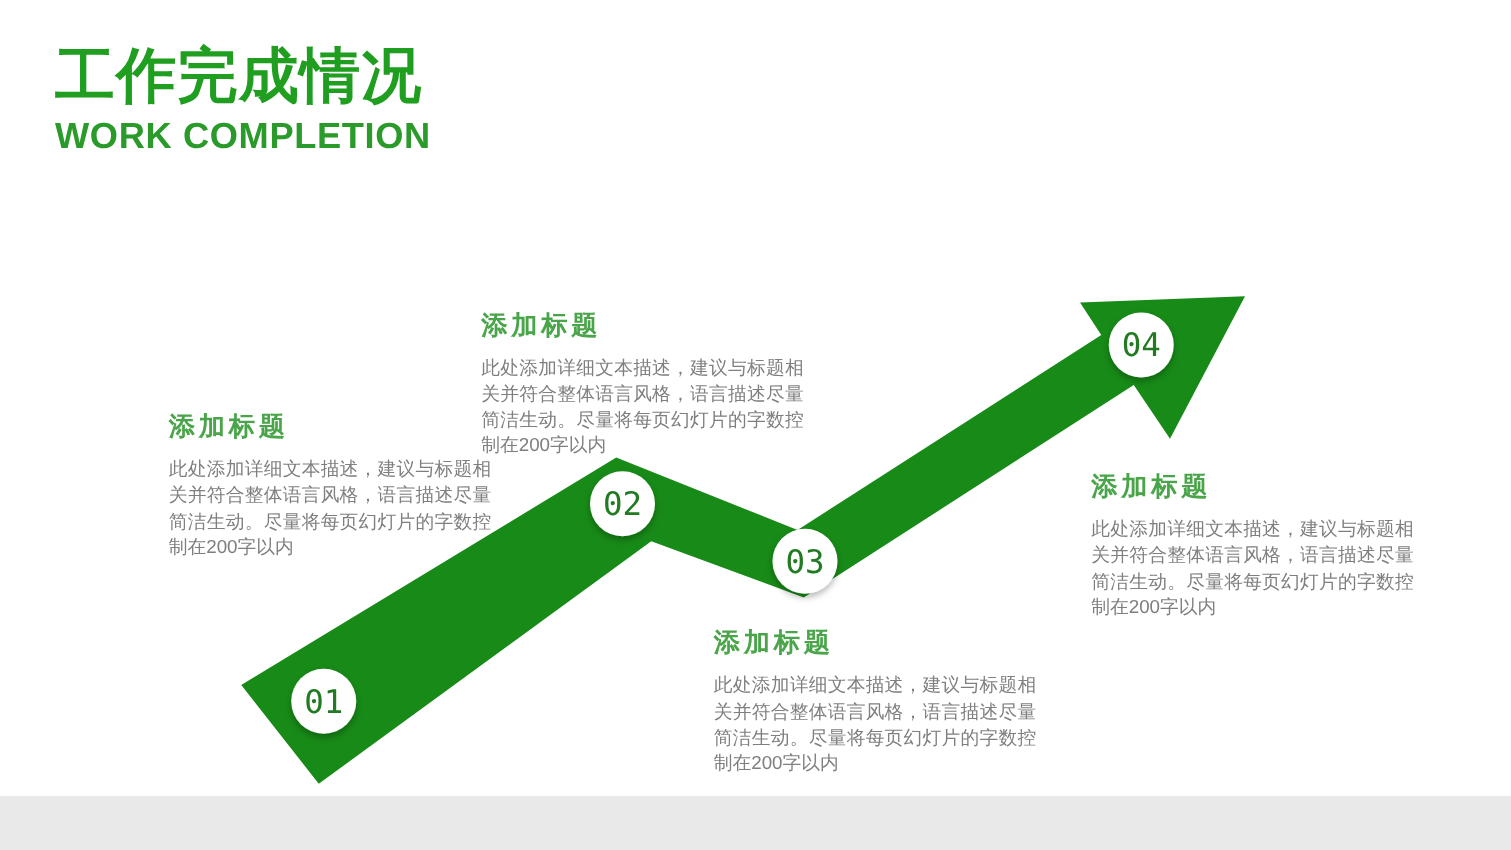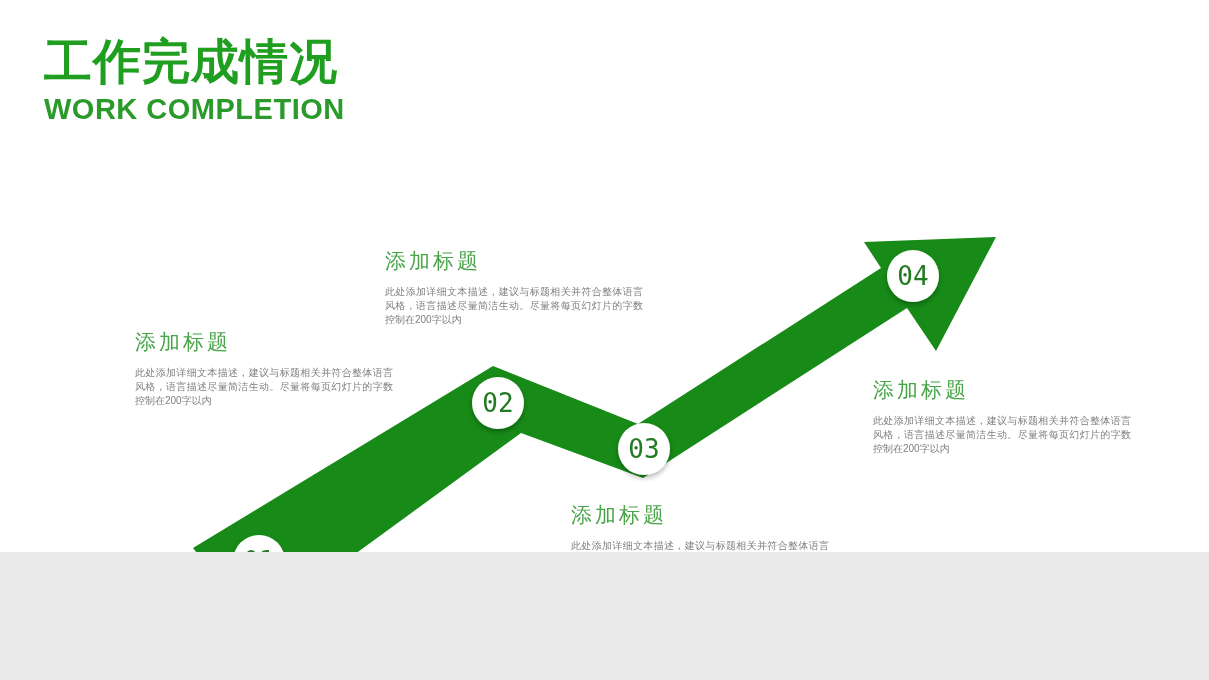--- a/index.html
+++ b/index.html
@@ -1,18 +1,18 @@
 <!DOCTYPE html>
 <html><head>
 <meta charset="utf-8">
 <style>
   html,body{margin:0;padding:0;background:#e9e9e9;}
   .slide{
     position:relative;
-    width:1209px;height:552px;
+    width:1209px;height:637px;
     background:#ffffff;
     overflow:hidden;
     font-family:"Liberation Sans","DejaVu Sans",sans-serif;
     margin:0 auto;
   }
   .slide-header{position:absolute;left:44px;top:36px;}
   .page-title{
     margin:0;
     font-size:48px;
     font-weight:bold;
@@ -29,28 +29,28 @@
     letter-spacing:0.5px;
   }
   .arrow-svg{position:absolute;left:0;top:0;}
   .step{
     position:absolute;
     width:258px;
   }
   .step-title{
     margin:0 0 12px 0;
     font-size:21px;
-    font-weight:normal;
+    font-weight:bold;
     letter-spacing:3px;
     color:#4aa54a;
     line-height:1.2;
   }
   .step-body{
     margin:0;
-    font-size:10px;
+    font-size:15px;
     color:#7f7f7f;
     line-height:1.38;
     text-align:justify;
     text-justify:inter-ideograph;
   }
   .step-1{left:135px;top:329px;}
   .step-2{left:385px;top:248px;}
   .step-3{left:571px;top:502px;}
   .step-4{left:873px;top:377px;}
   .circle-number{

